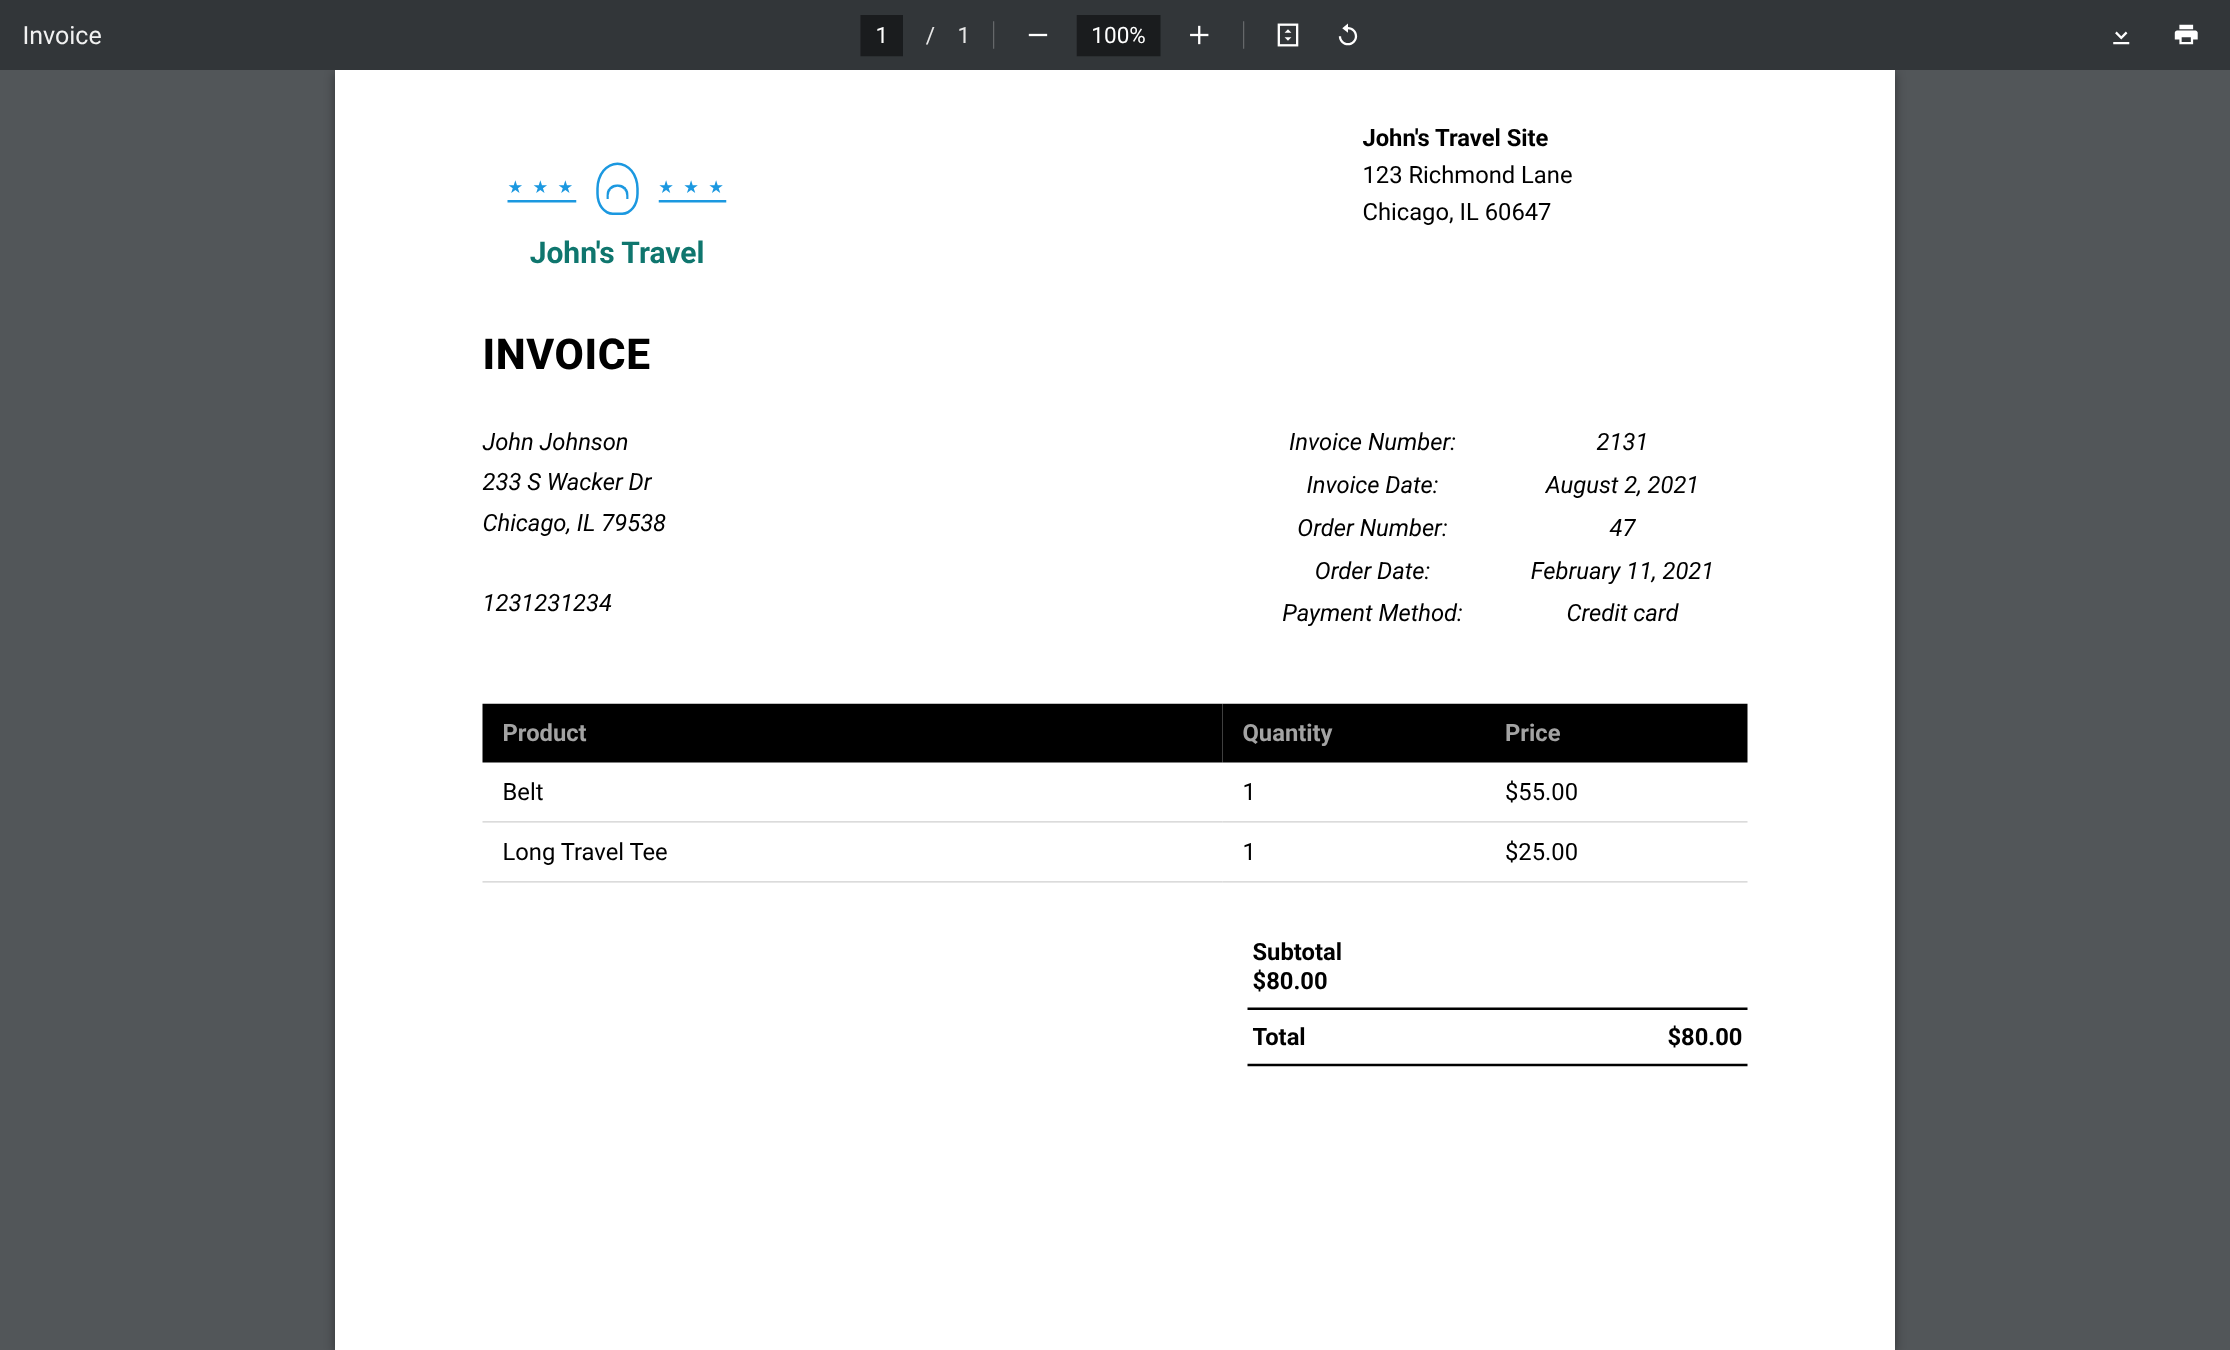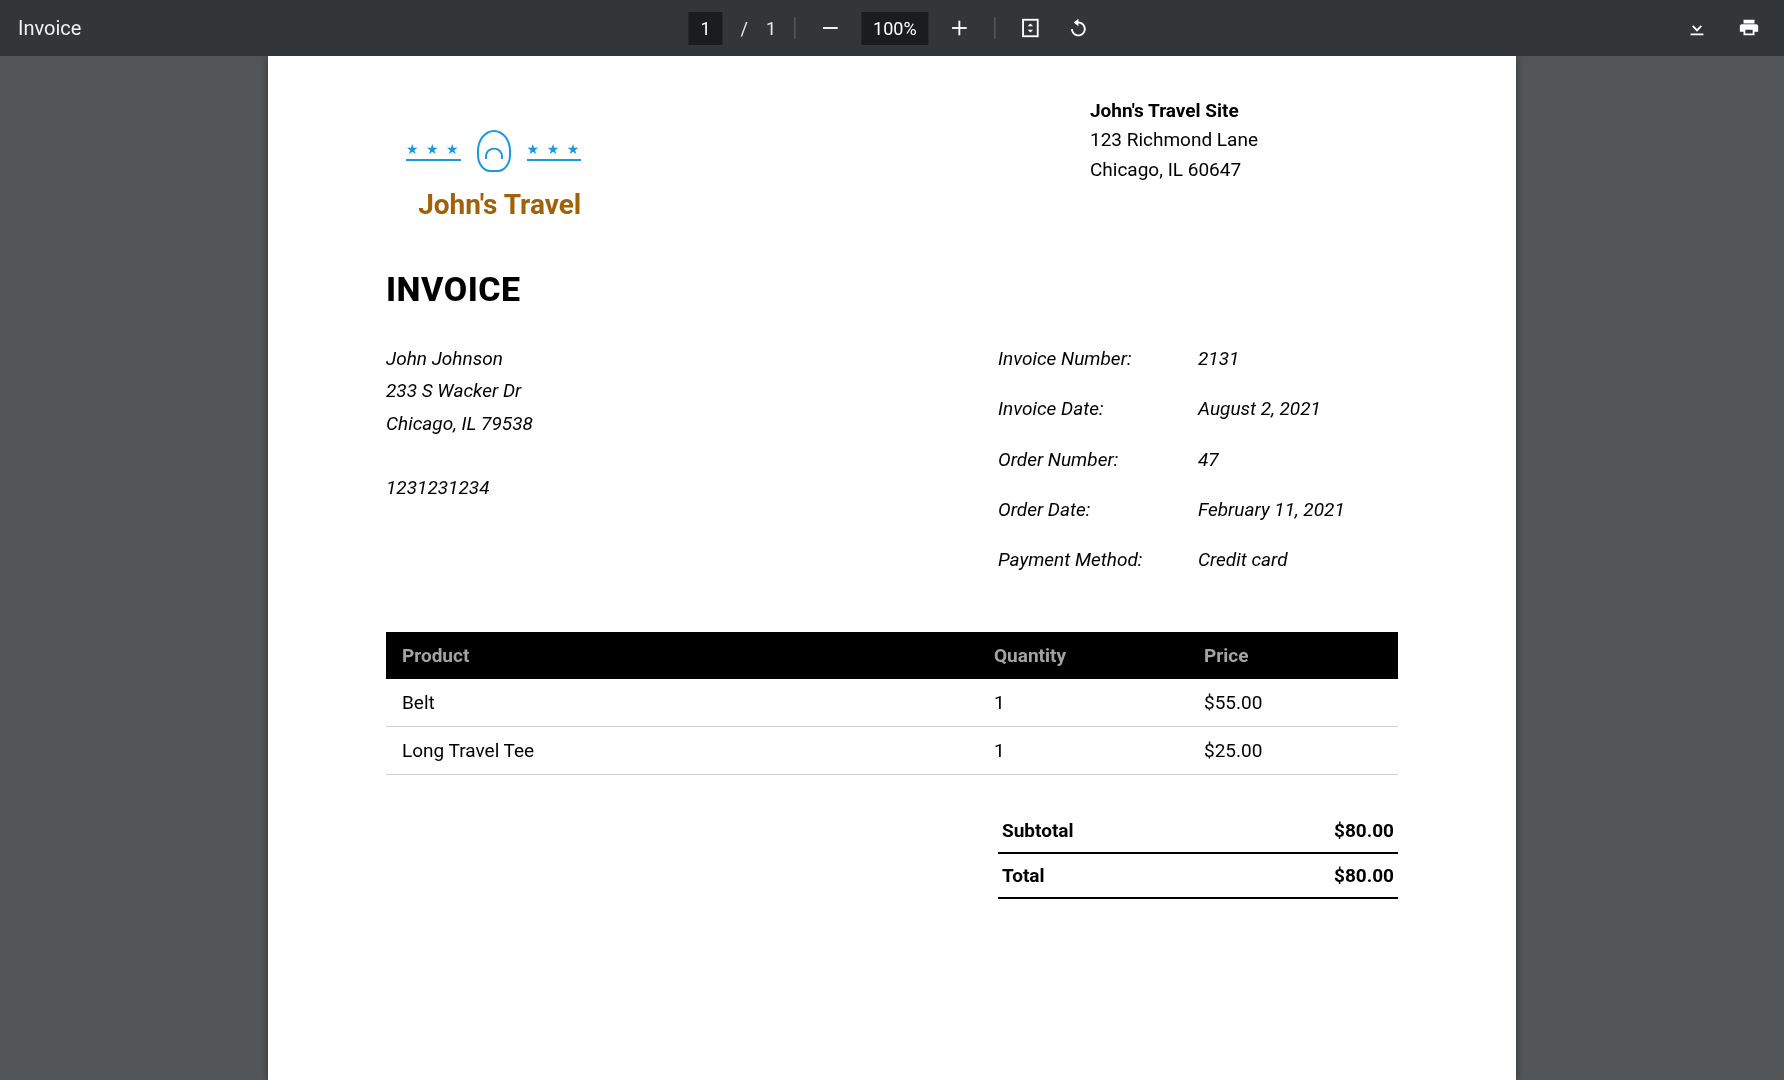--- a/index.html
+++ b/index.html
@@ -119,25 +119,24 @@
     content: "";
     position: absolute;
     width: 14px; height: 10px;
     border: 2px solid #1b98e0;
     border-bottom: none;
     border-radius: 10px 10px 0 0;
     left: 50%; top: 50%;
     transform: translate(-50%, -30%);
   }
   .logo-name {
-    color: #a16207;
+    color: #0f766e;
     font-weight: 700;
-    font-size: 28px;
+    font-size: 24px;
     margin-top: 16px;
-    text-align: right;
   }
 
   .company-block {
     text-align: left;
     font-size: 19px;
     line-height: 1.55;
     margin-right: 140px;
   }
   .company-block .cname { font-weight: 700; }
 
@@ -159,22 +158,23 @@
   .billto-block .redacted {
     display: inline-block;
     width: 190px;
     height: 20px;
     background: #fff;
     filter: blur(1px);
   }
   .meta-table {
     display: grid;
     grid-template-columns: 200px 200px;
-    row-gap: 18px;
+    row-gap: 2px;
     margin-right: 0;
+    text-align: center;
   }
   .meta-label {  }
   .meta-value {  }
 
   
   table.items {
     width: 100%;
     border-collapse: collapse;
     margin-top: 56px;
     font-size: 19px;
@@ -198,21 +198,21 @@
     margin-left: auto;
     width: 400px;
     font-size: 19px;
   }
   .totals .trow {
     display: flex;
     justify-content: space-between;
     padding: 10px 4px;
     font-weight: 700;
   }
-  .totals .trow.subtotal { border-bottom: 2.5px solid #000; }
+  .totals .trow.subtotal { border-bottom: 2.5px solid #000; flex-direction: column; }
   .totals .trow.total { border-bottom: 2.5px solid #000; }
 
 </style>
 </head>
 <body>
 
 <div class="toolbar">
   <div class="doc-title">Invoice</div>
 
   <div class="toolbar-center">

